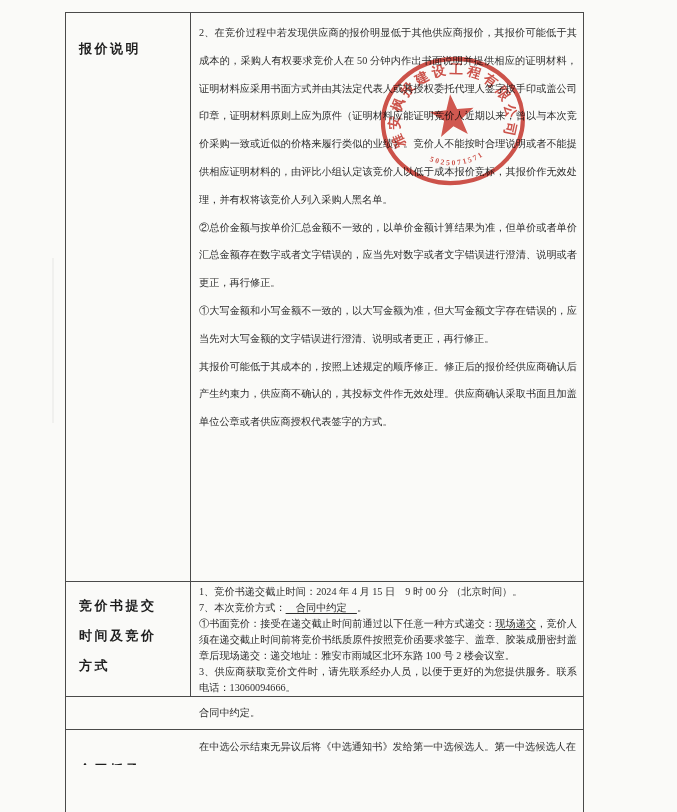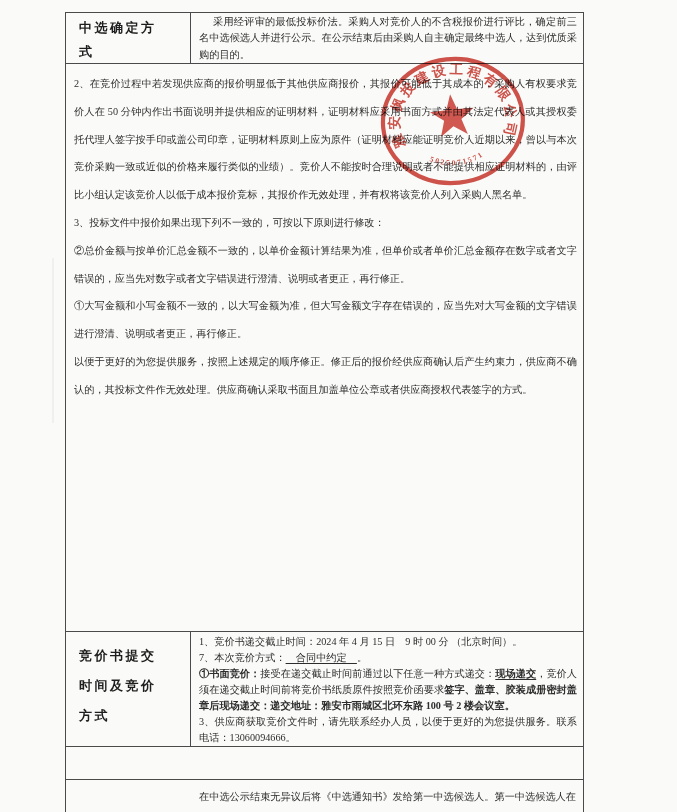--- a/index.html
+++ b/index.html
@@ -32,21 +32,21 @@
     flex:1;box-sizing:border-box;padding:0 6px 0 8px;
     font-size:10.2px;line-height:16.3px;text-align:justify;overflow:hidden;
   }
   .ccell p{margin:0;}
   .r1 .ccell{padding-top:1px;}
   .r1 .ccell p{text-indent:14px;}
   .r2 .ccell{padding-top:6px;line-height:27.8px;}
   .r3 .ccell{padding-top:2px;line-height:16px;}
   .r4 .ccell{display:flex;align-items:center;}
   .r5 .ccell{padding-top:9px;}
-  .b{font-weight:bold;}
+  .b{font-weight:normal;}
   .u{text-decoration:underline;text-underline-offset:2px;white-space:pre-wrap;}
   
   .seal{
     position:absolute;left:377px;top:55px;width:152px;height:134px;
     transform:rotate(-6deg);mix-blend-mode:multiply;opacity:.85;pointer-events:none;
   }
   .seal text{font-family:"Liberation Serif","DejaVu Serif",serif;font-weight:bold;}
   
   .scan-mark{
     position:absolute;left:52px;top:258px;width:2px;height:165px;
@@ -55,49 +55,46 @@
 </style>
 </head>
 <body>
 
 <div class="page">
 
   <div class="scan-mark"></div>
 
   <div class="doc-table">
 
-    <div class="trow r1">
-      <div class="lcell">中选确定方式</div>
-      <div class="ccell">
-        <p>采用经评审的最低投标价法。采购人对竞价人的不含税报价进行评比，确定前三名中选候选人并进行公示。在公示结束后由采购人自主确定最终中选人，达到优质采购的目的。</p>
-      </div>
-    </div>
 
     <div class="trow r2">
+      <div class="lcell">报价说明</div>
       <div class="ccell">
         <p>2、在竞价过程中若发现供应商的报价明显低于其他供应商报价，其报价可能低于其成本的，采购人有权要求竞价人在 50 分钟内作出书面说明并提供相应的证明材料，证明材料应采用书面方式并由其法定代表人或其授权委托代理人签字按手印或盖公司印章，证明材料原则上应为原件（证明材料应能证明竞价人近期以来，曾以与本次竞价采购一致或近似的价格来履行类似的业绩）。竞价人不能按时合理说明或者不能提供相应证明材料的，由评比小组认定该竞价人以低于成本报价竞标，其报价作无效处理，并有权将该竞价人列入采购人黑名单。</p>
-        <p>3、投标文件中报价如果出现下列不一致的，可按以下原则进行修改：</p>
         <p>②总价金额与按单价汇总金额不一致的，以单价金额计算结果为准，但单价或者单价汇总金额存在数字或者文字错误的，应当先对数字或者文字错误进行澄清、说明或者更正，再行修正。</p>
         <p>①大写金额和小写金额不一致的，以大写金额为准，但大写金额文字存在错误的，应当先对大写金额的文字错误进行澄清、说明或者更正，再行修正。</p>
-        <p>以便于更好的为您提供服务，按照上述规定的顺序修正。修正后的报价经供应商确认后产生约束力，供应商不确认的，其投标文件作无效处理。供应商确认采取书面且加盖单位公章或者供应商授权代表签字的方式。</p>
+        <p>其报价可能低于其成本的，按照上述规定的顺序修正。修正后的报价经供应商确认后产生约束力，供应商不确认的，其投标文件作无效处理。供应商确认采取书面且加盖单位公章或者供应商授权代表签字的方式。</p>
       </div>
     </div>
 
     <div class="trow r3">
       <div class="lcell">竞价书提交时间及竞价方式</div>
       <div class="ccell">
         <p>1、竞价书递交截止时间：2024 年 4 月 15 日　9 时 00 分 （北京时间）。</p>
         <p><span>7、本次竞价方式：</span><span class="u">　合同中约定　</span><span>。</span></p>
         <p><span class="b">①书面竞价：</span><span>接受在递交截止时间前通过以下任意一种方式递交：</span><span class="b u">现场递交</span><span>，竞价人须在递交截止时间前将竞价书纸质原件按照竞价函要求</span><span class="b">签字、盖章、胶装成册密封盖章后现场递交：递交地址：雅安市雨城区北环东路 100 号 2 楼会议室。</span></p>
         <p>3、供应商获取竞价文件时，请先联系经办人员，以便于更好的为您提供服务。联系电话：13060094666。</p>
       </div>
     </div>
 
     <div class="trow r4">
       <div class="lcell">付款方式</div>
+      <div class="ccell">
+        <p>合同中约定。</p>
+      </div>
     </div>
 
     <div class="trow r5">
       <div class="lcell">合同授予</div>
       <div class="ccell">
         <p>在中选公示结束无异议后将《中选通知书》发给第一中选候选人。第一中选候选人在</p>
       </div>
     </div>
 
   </div>

